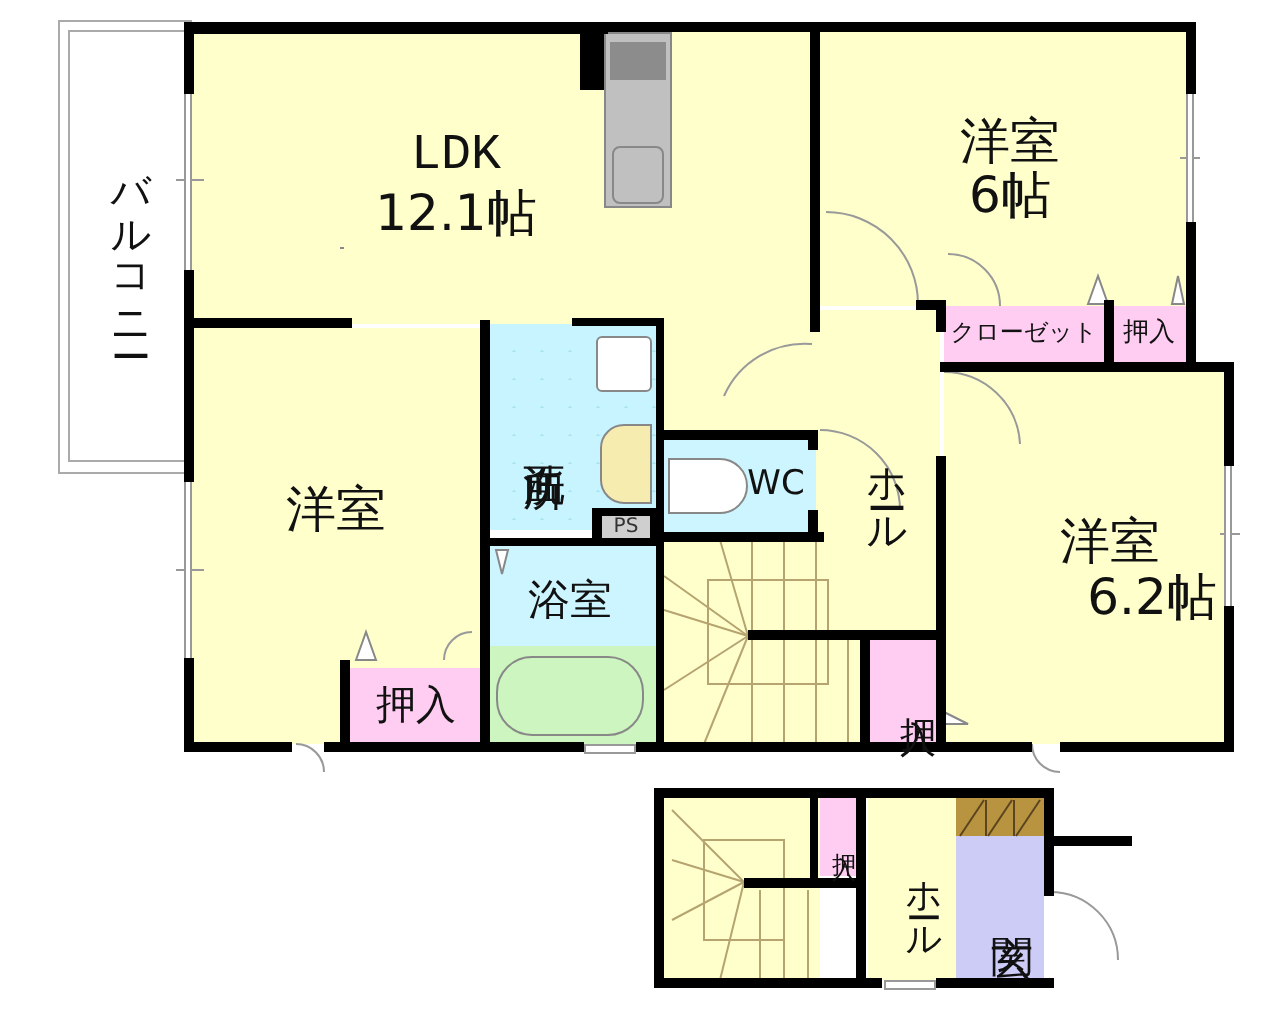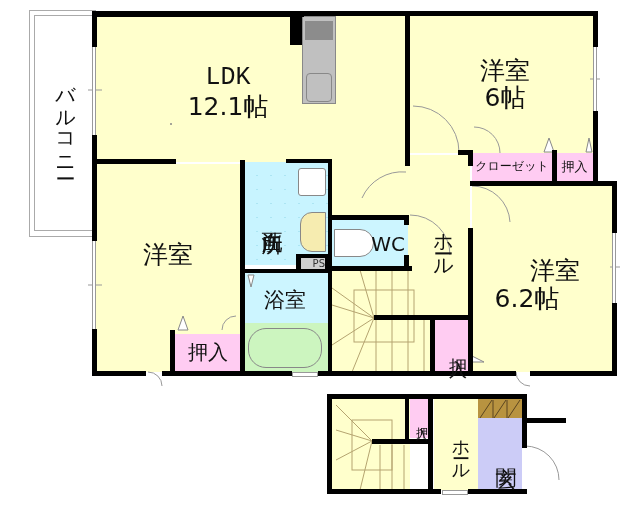--- a/index.html
+++ b/index.html
@@ -72,21 +72,21 @@
   <div class="kitchen" style="left:302px;top:16px;width:34px;height:88px;"></div>
   <div class="stove" style="left:305px;top:21px;width:28px;height:19px;"></div>
   <div class="sink" style="left:306px;top:73px;width:26px;height:29px;"></div>
 
   <div class="door-arc" style="left:298px;top:168px;width:28px;height:28px;background:#fff;border-radius:3px;"></div>
   <div class="door-arc" style="left:300px;top:212px;width:26px;height:40px;background:#f6ecb0;border-radius:12px 0 0 12px;"></div>
   <div class="door-arc" style="left:334px;top:229px;width:40px;height:28px;background:#fff;border-radius:0 14px 14px 0;"></div>
   <div class="door-arc" style="left:248px;top:328px;width:74px;height:40px;border-radius:18px;"></div>
 
   <div class="ps-box" style="left:296px;top:254px;width:34px;height:18px;"></div>
-  <div class="ps-label" style="left:301px;top:258px;width:24px;height:12px;text-align:right;">PS</div>
+  <div class="ps-label" style="left:301px;top:258px;width:24px;height:12px;">PS</div>
 
   <svg width="640" height="511">
     <g stroke="#b5a470" stroke-width="1" fill="none">
       <rect x="354" y="290" width="60" height="52"></rect>
       <line x1="376" y1="270" x2="376" y2="318"></line>
       <line x1="392" y1="270" x2="392" y2="318"></line>
       <line x1="408" y1="270" x2="408" y2="318"></line>
       <line x1="376" y1="318" x2="376" y2="372"></line>
       <line x1="392" y1="318" x2="392" y2="372"></line>
       <line x1="408" y1="318" x2="408" y2="372"></line>
@@ -196,29 +196,29 @@
 
   <div class="label label-lg" style="left:178px;top:65px;width:100px;font-family:Liberation Mono, monospace;">LDK</div>
   <div class="label label-lg" style="left:170px;top:94px;width:116px;">12.1帖</div>
 
   <div class="label label-lg" style="left:460px;top:58px;width:90px;">洋室</div>
   <div class="label label-lg" style="left:460px;top:85px;width:90px;">6帖</div>
 
   <div class="label label-lg" style="left:118px;top:242px;width:100px;">洋室</div>
 
   <div class="label label-lg" style="left:500px;top:258px;width:110px;">洋室</div>
-  <div class="label label-lg" style="left:472px;top:286px;width:110px;">6.2帖</div>
+  <div class="label label-lg" style="left:521px;top:286px;width:110px;">6.2帖</div>
 
   <div class="label label-xs" style="left:474px;top:160px;width:76px;font-size:12px;">クローゼット</div>
   <div class="label label-xs" style="left:556px;top:160px;width:37px;font-size:13px;">押入</div>
   <div class="label label-md" style="left:176px;top:342px;width:64px;font-size:20px;">押入</div>
   <div class="label label-md vert" style="left:437px;top:320px;width:30px;height:50px;font-size:18px;">押入</div>
   <div class="label label-xs vert" style="left:410px;top:400px;width:18px;height:36px;font-size:12px;">押入</div>
 
   <div class="label label-md vert" style="left:252px;top:176px;width:30px;height:80px;font-size:21px;">洗面所</div>
-  <div class="label label-sm" style="left:370px;top:234px;width:36px;font-size:20px;">WC</div>
+  <div class="label label-sm" style="left:370px;top:234px;width:36px;font-size:17px;">WC</div>
   <div class="label label-md" style="left:250px;top:290px;width:70px;font-size:21px;">浴室</div>
 
   <div class="label label-md vert" style="left:424px;top:205px;width:30px;height:78px;font-size:20px;">ホール</div>
   <div class="label label-md vert" style="left:440px;top:415px;width:30px;height:70px;font-size:18px;">ホール</div>
   <div class="label label-md vert" style="left:486px;top:424px;width:30px;height:56px;font-size:21px;">玄関</div>
 
 </div>
 
 </body></html>

